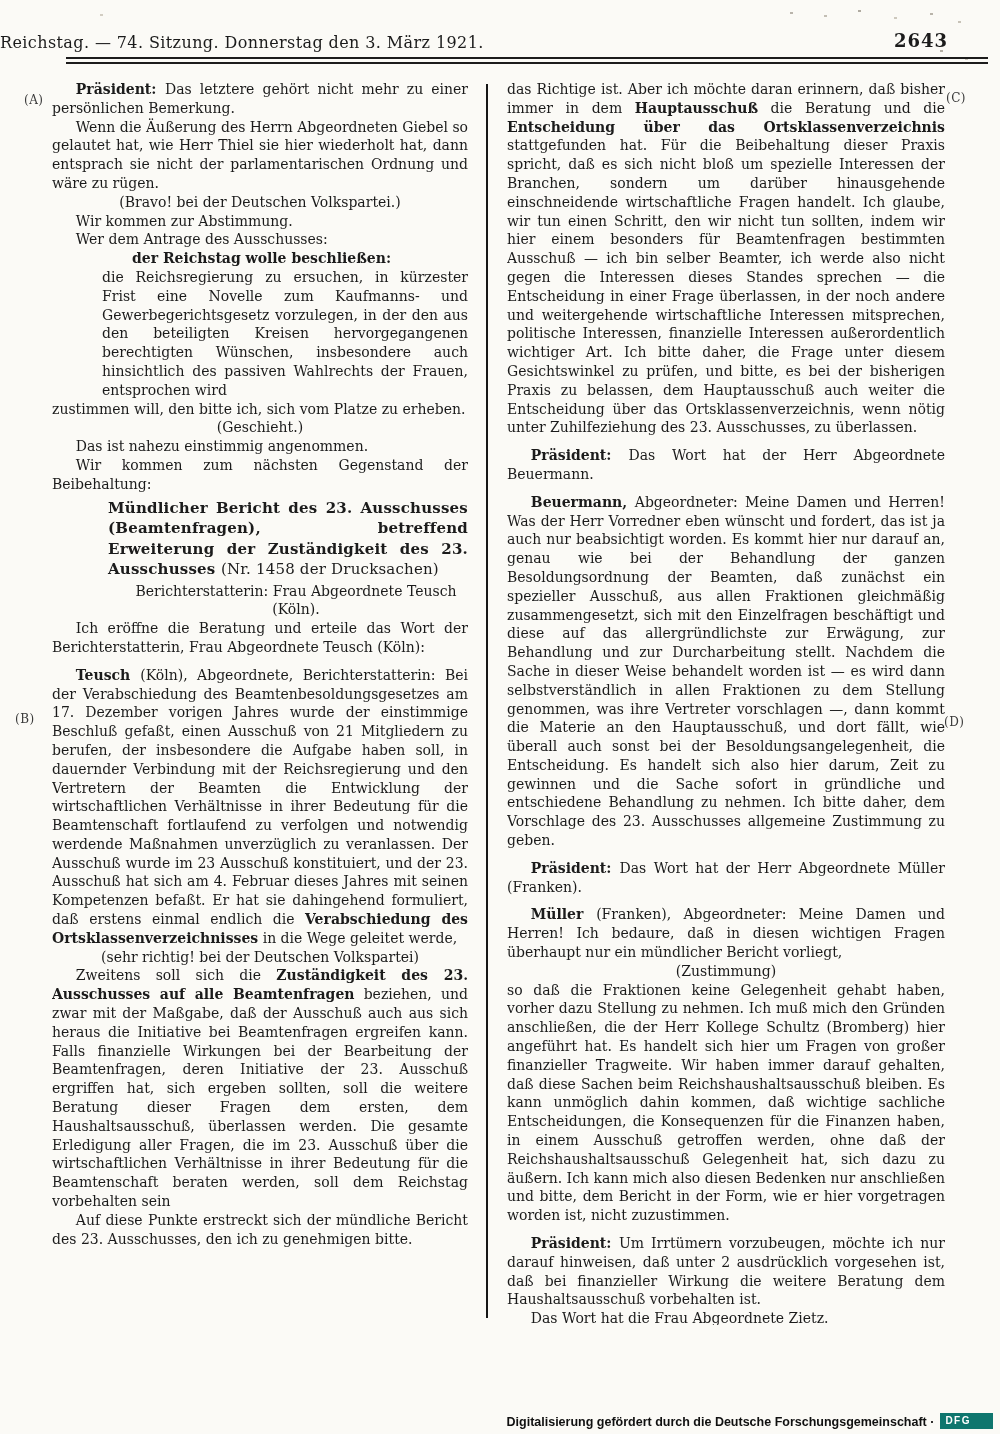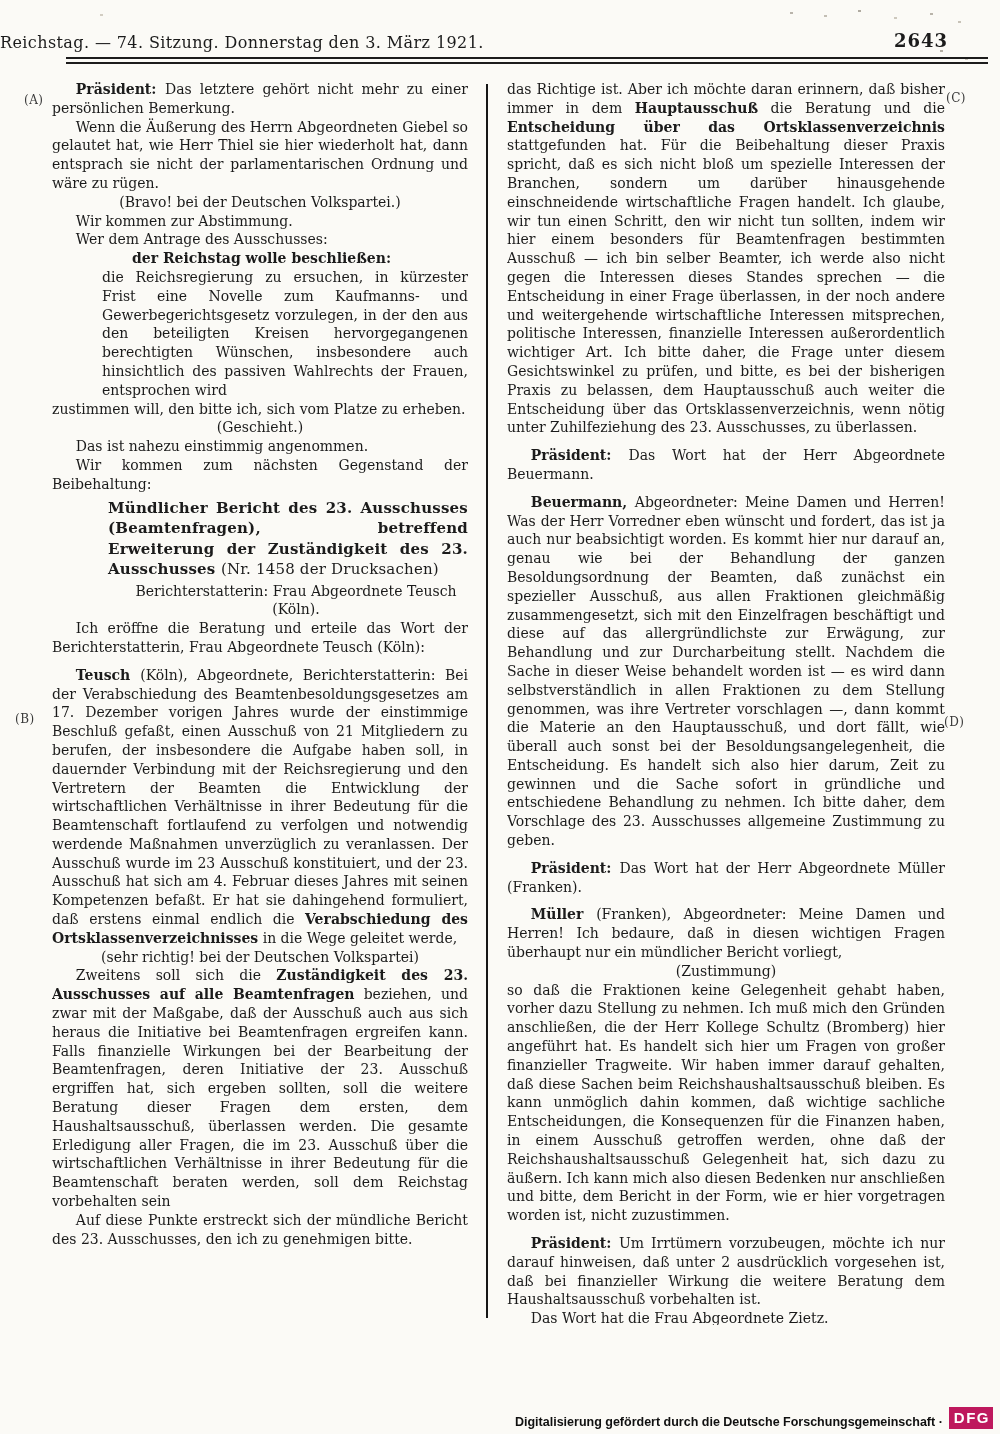--- a/index.html
+++ b/index.html
@@ -53,22 +53,22 @@
   .marker-a{top:93px;left:24px;}
   .marker-b{top:712px;left:15px;}
   .marker-c{top:91px;left:946px;}
   .marker-d{top:715px;left:944px;}
   .digitization-credit{
     position:absolute;top:1407px;right:7px;height:22px;
     display:flex;align-items:flex-end;gap:6px;
     font-family:"Liberation Sans", sans-serif;font-size:12.5px;font-weight:bold;color:#101010;
   }
   .dfg-logo{
-    background:#be185d;color:#ffffff;font-size:15px;font-weight:bold;
-    letter-spacing:1.5px;padding:2px 3px 3px 5px;
+    background:#0f766e;color:#ffffff;font-size:10px;font-weight:bold;
+    letter-spacing:1.5px;padding:2px 22px 3px 5px;
   }
   .scan-noise{
     position:absolute;top:12px;left:790px;width:3px;height:2px;background:#b9b4ab;
     box-shadow:34px 3px 0 #c3beb4, 68px -2px 0 #b0aba1, 104px 5px 0 #cdc8bd,
                140px 1px 0 #b9b4aa, 168px 9px 0 #c8c3b8, 150px 38px 0 #b5b0a6,
                175px 46px 0 #ccc7bc, -690px 2px 0 #d2cdc2;
   }
 </style>
 </head>
 <body>

